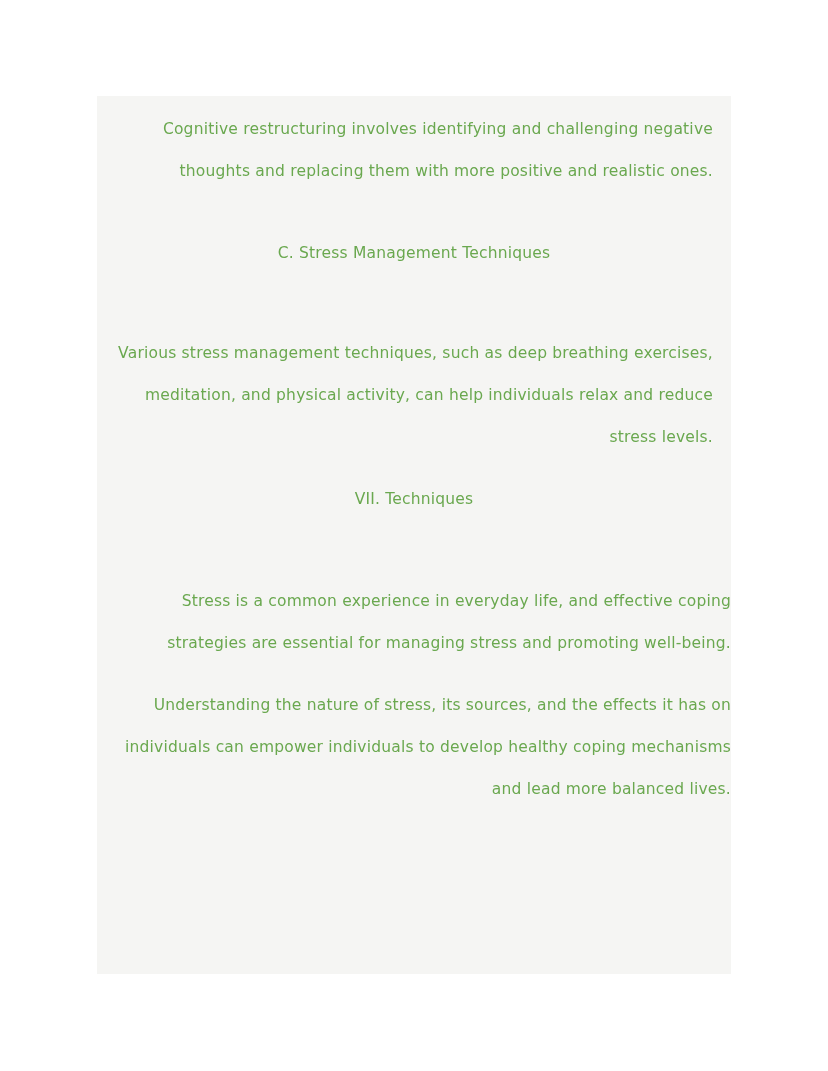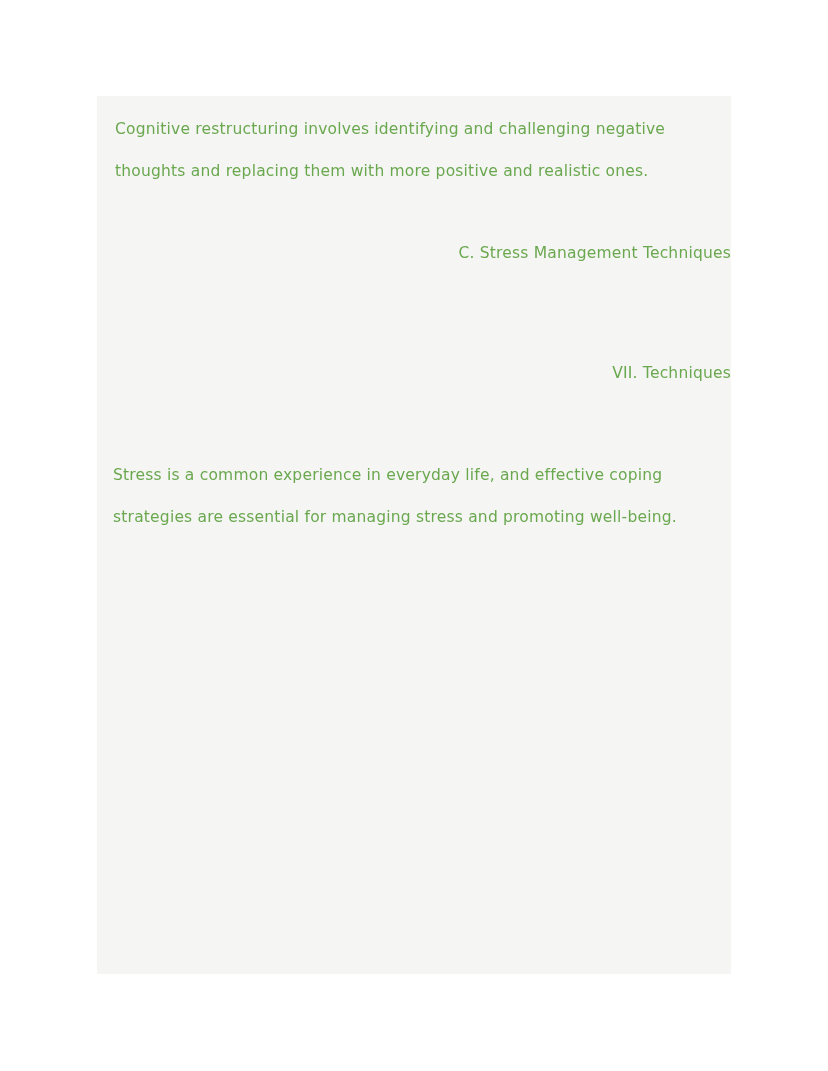--- a/index.html
+++ b/index.html
@@ -27,35 +27,35 @@
     min-height: 878px;
     background: #f5f5f3;
     box-sizing: border-box;
     padding: 0;
   }
   .para {
     color: #6aa84f;
     font-family: "DejaVu Sans", sans-serif;
     font-size: 15.5px;
     line-height: 42px;
-    text-align: left;
+    text-align: right;
     margin: 0;
     padding: 0 2px;
     letter-spacing: 0.2px;
   }
   .p-1 { margin-top: 0; padding-top: 0; }
   .spacer-sm { height: 20px; }
   .spacer-md { height: 58px; }
   .spacer-lg { height: 60px; }
   .heading {
     color: #6aa84f;
     font-family: "DejaVu Sans", sans-serif;
     font-size: 15.5px;
     line-height: 42px;
-    text-align: right;
+    text-align: center;
     margin: 0;
     letter-spacing: 0.2px;
   }
   .narrow {
     padding-left: 18px;
     padding-right: 18px;
   }
   .wide {
     padding-left: 0;
     padding-right: 0;
@@ -76,28 +76,30 @@
 
     <div class="spacer-sm"></div>
 
 
     <div class="spacer-sm"></div>
 
     <p class="heading">C. Stress Management Techniques</p>
 
     <div class="spacer-md"></div>
 
+    <p class="para narrow">Various stress management techniques, such as deep breathing exercises, meditation, and physical activity, can help individuals relax and reduce stress levels.</p>
 
     <div class="spacer-sm"></div>
 
     <p class="heading">VII. Techniques</p>
 
     <div class="spacer-lg"></div>
 
     <p class="para wide">Stress is a common experience in everyday life, and effective coping strategies are essential for managing stress and promoting well-being.</p>
 
     <div class="spacer-sm"></div>
 
+    <p class="para wide">Understanding the nature of stress, its sources, and the effects it has on individuals can empower individuals to develop healthy coping mechanisms and lead more balanced lives.</p>
 
     <div class="bottom-pad"></div>
 
   </div>
 </div>
 
 </body></html>

